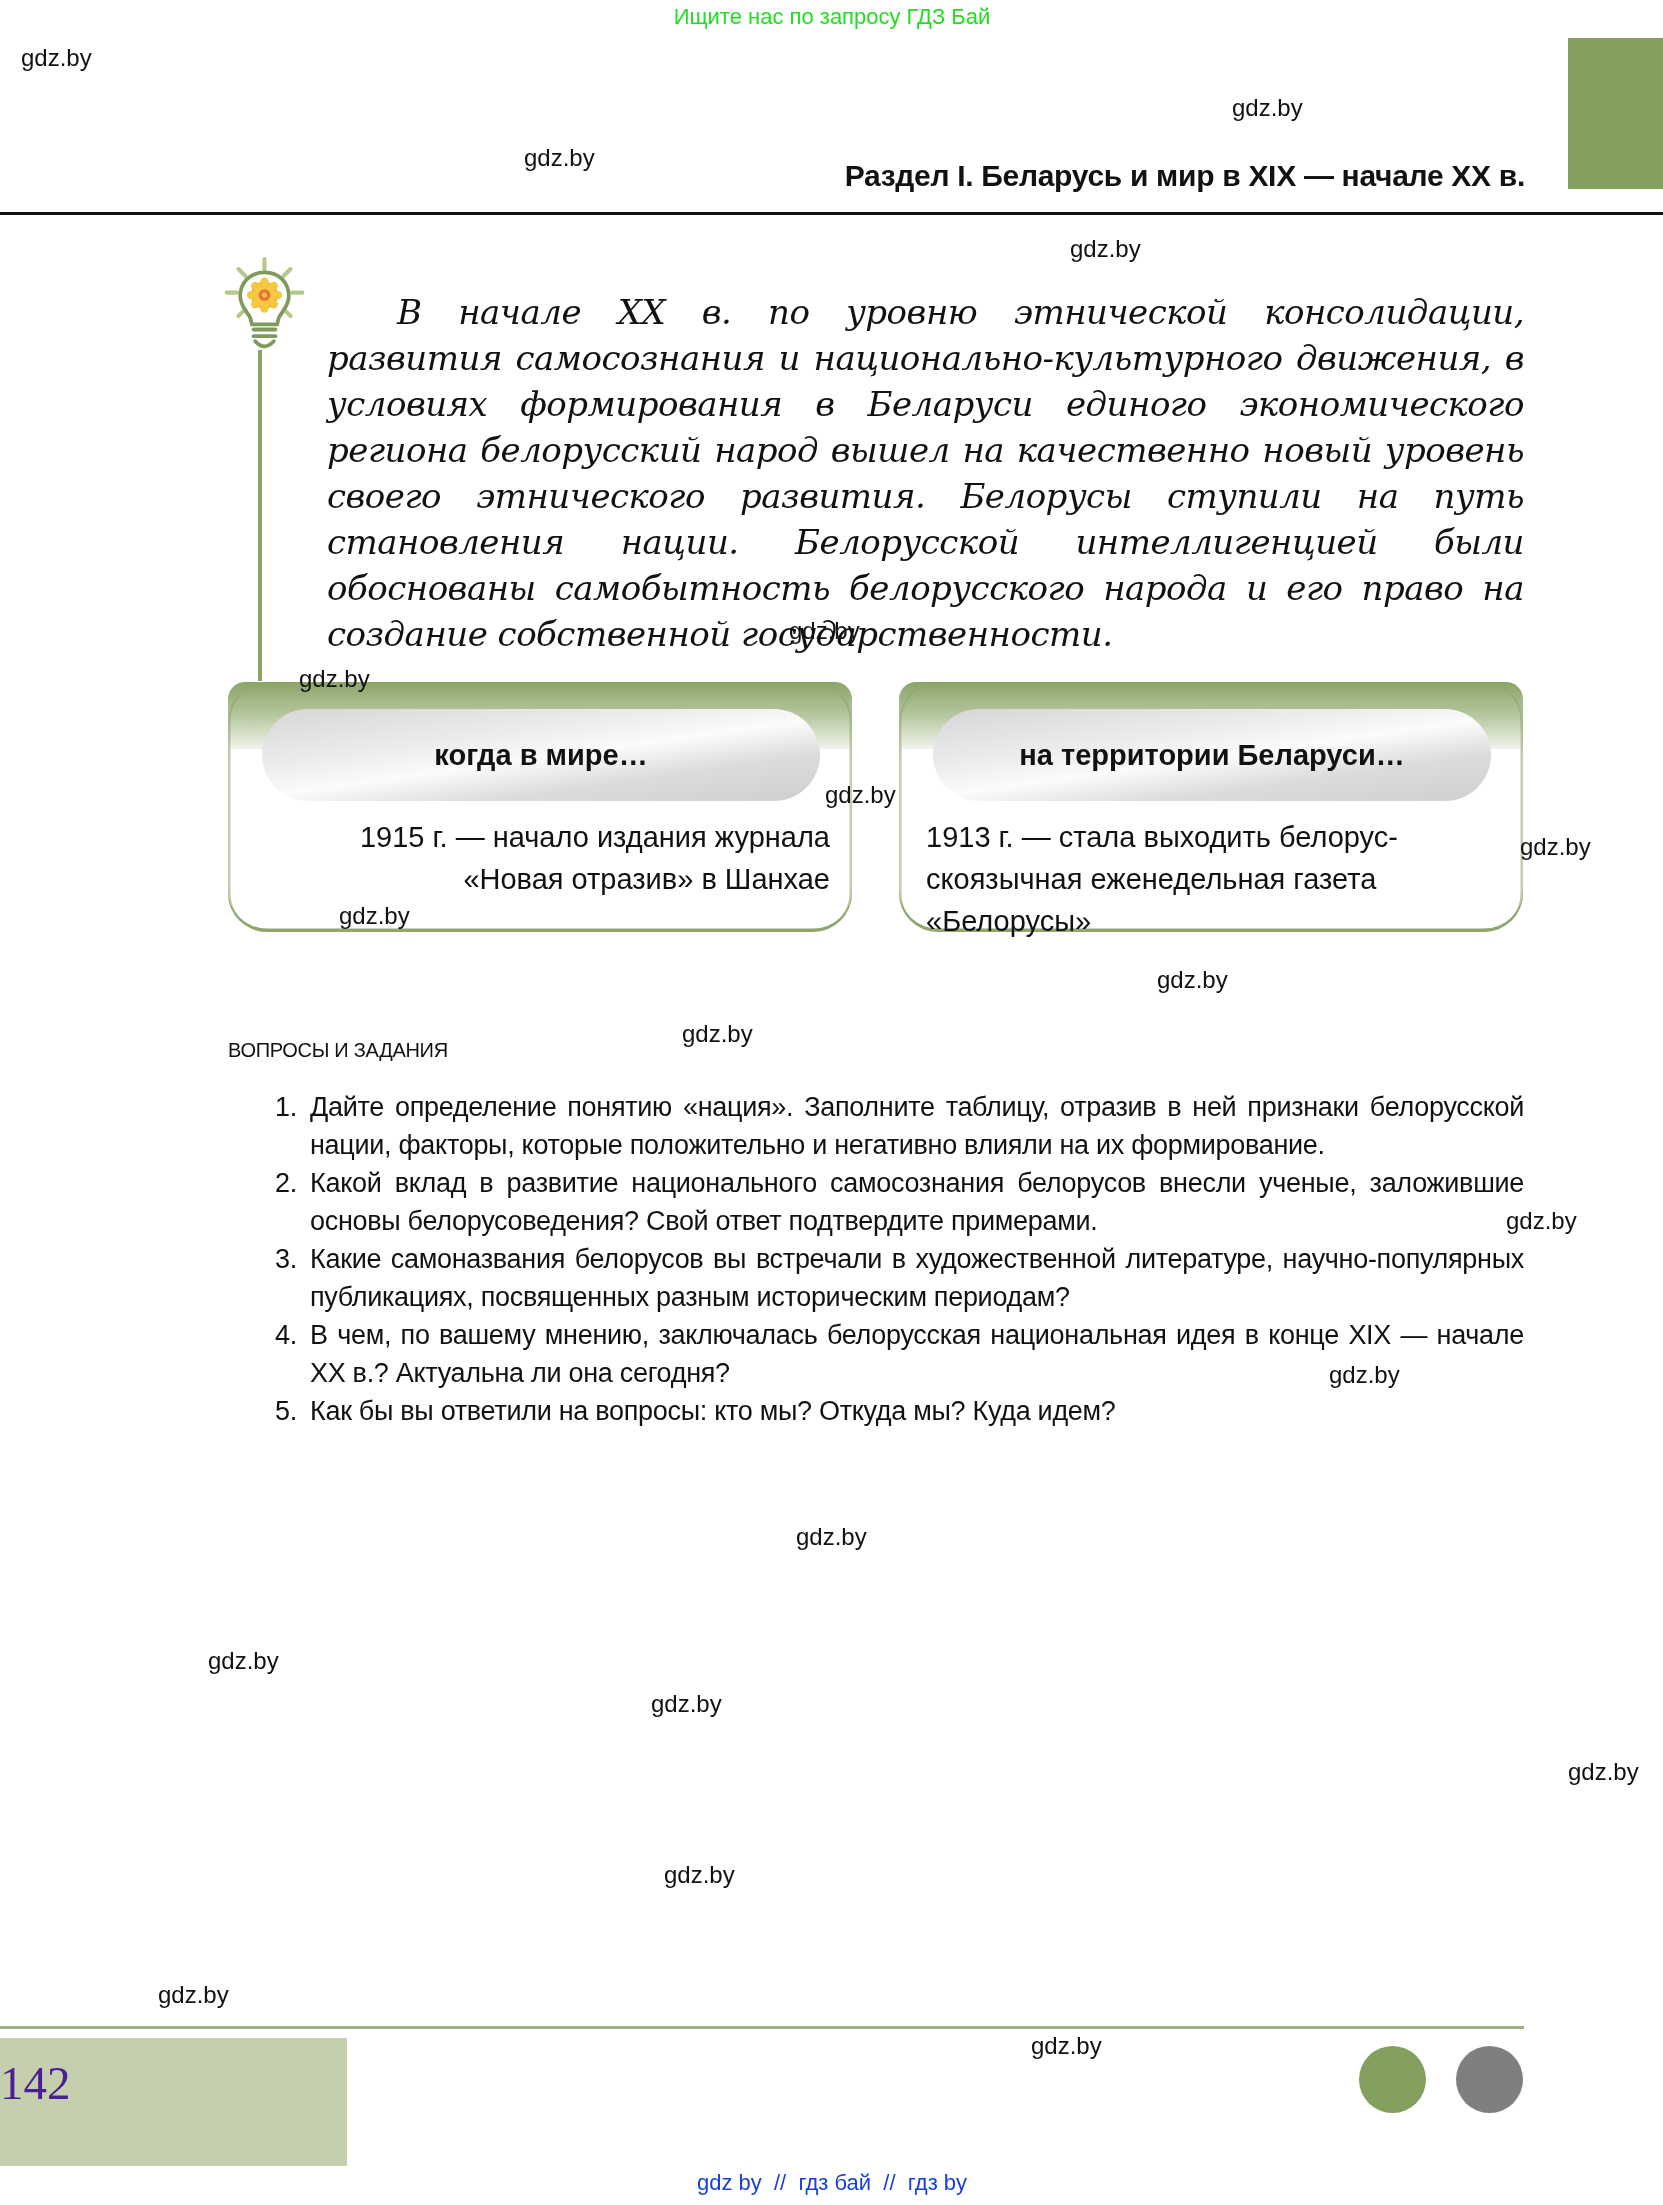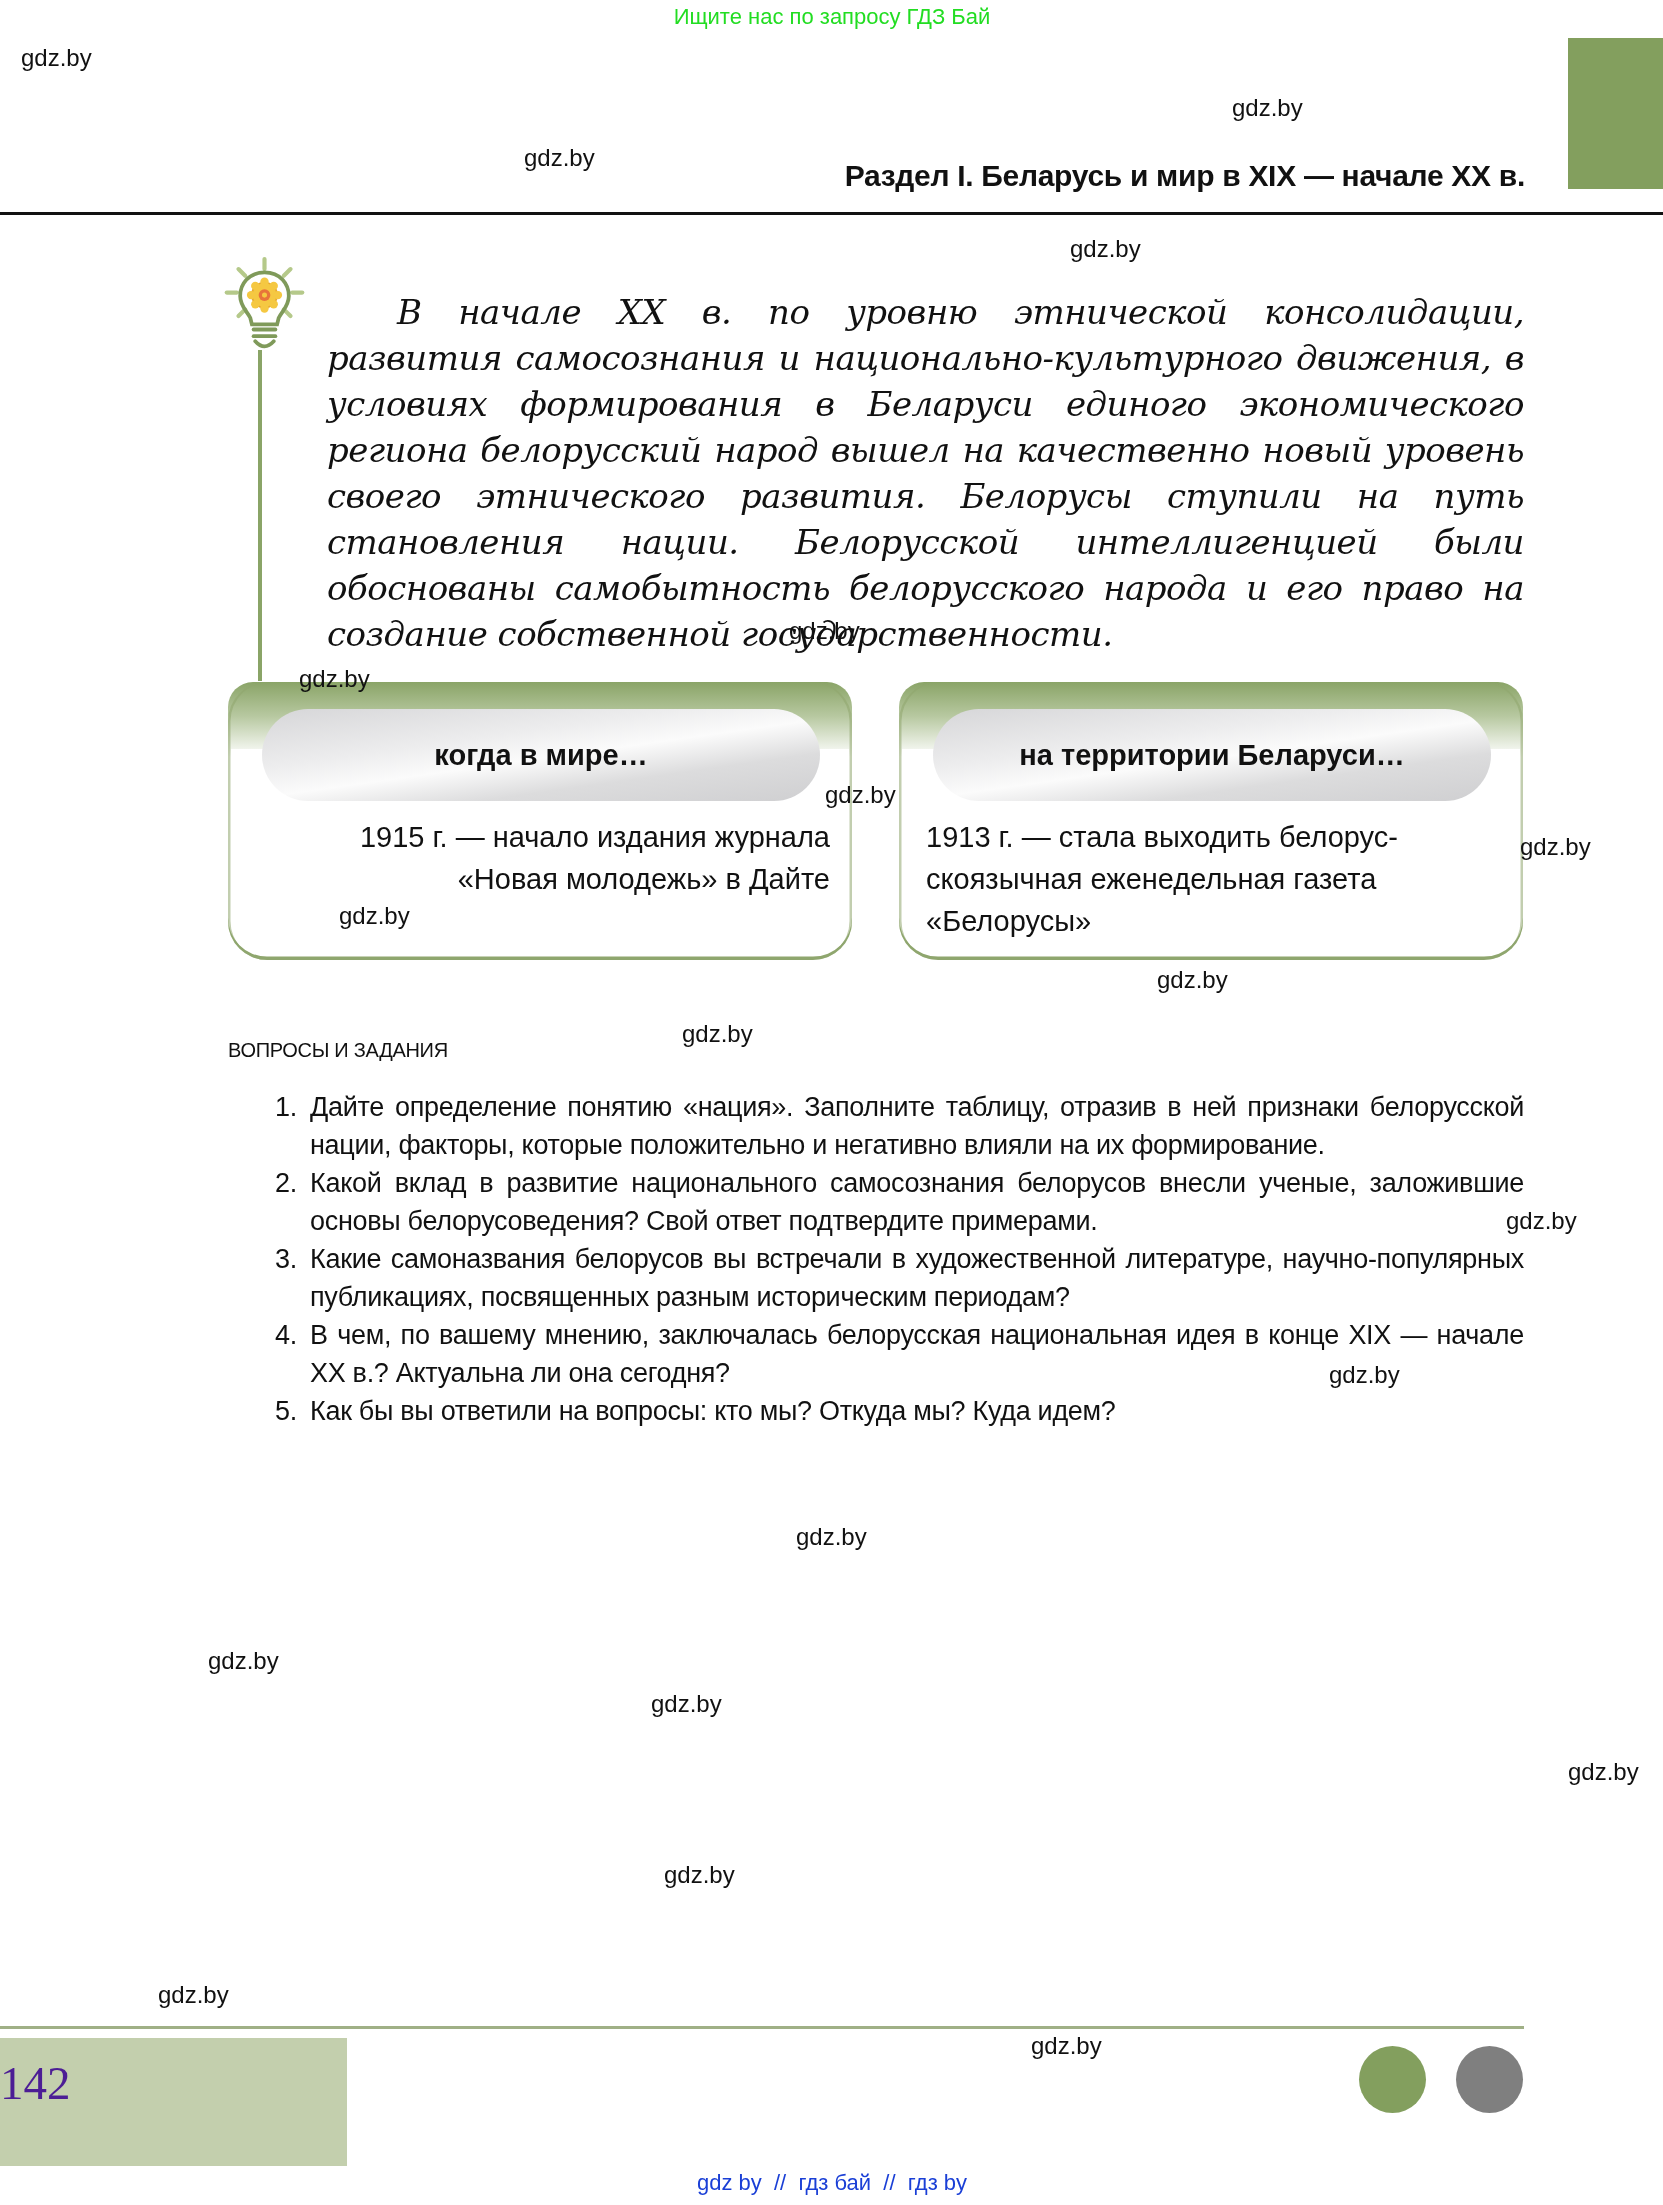--- a/index.html
+++ b/index.html
@@ -24,21 +24,21 @@
     
     .bulb { left: 220px; top: 254px; width: 89px; height: 99px; }
     .vline { left: 258px; top: 350px; width: 4.2px; height: 331px; background: #8aa467; }
 
     
     .intro { left: 327px; top: 250px; width: 1197px; font-family: "DejaVu Serif", "Liberation Serif", serif;
              font-style: italic; font-size: 34px; line-height: 46px; text-align: justify;
              text-indent: 70px; color: #111; letter-spacing: -0.5px; margin-top: 39px; }
 
     
-    .cbox { top: 682px; width: 624px; height: 278px; border-radius: 25px;
+    .cbox { top: 682px; width: 624px; height: 250px; border-radius: 17px;
             background: linear-gradient(to bottom, #8aa467 0px, #b7c8a0 34px, #ffffff 75px, #ffffff 100%);
             box-sizing: border-box; }
     .cbox-inner { position: absolute; left: 3.4px; right: 3.4px; top: 67px; bottom: 4.2px;
                   background: #fff; border-radius: 0 0 35px 35px; }
     .cbox-border { position: absolute; inset: 0; border-radius: 39px;
                    box-shadow: inset 0 -3.4px 0 #8fa66e, inset 2.5px 0 0 rgba(143,166,110,0.55), inset -2.5px 0 0 rgba(143,166,110,0.55); pointer-events: none; }
     .pill { position: absolute; left: 34px; right: 32px; top: 27px; height: 92px; border-radius: 46px;
             background: linear-gradient(172deg, #d6d6d8 0%, #ededee 35%, #fbfbfb 52%, #dcdcdd 72%, #cfcfd1 100%);
             display: flex; align-items: center; justify-content: center; }
     .pill span { font-size: 29px; font-weight: bold; color: #111; }
@@ -111,21 +111,21 @@
 <div class="abs intro">В начале XX в. по уровню этнической консолидации, развития самосознания и национально-культурного движения, в условиях формирования в Беларуси единого экономического региона белорусский народ вышел на качественно новый уровень своего этнического развития. Белорусы ступили на путь становления нации. Белорусской интеллигенцией были обоснованы самобытность белорусского народа и его право на создание собственной государственности.</div>
 
 <div class="abs cbox" style="left:228px;">
   <div class="cbox-inner"></div>
   <div class="cbox-border"></div>
   <div class="pill">
     <span>когда в мире…</span>
   </div>
   <div class="cbox-text right-align">
     <div>1915 г. — начало издания журнала</div>
-    <div>«Новая молодежь» в Дайте</div>
+    <div>«Новая отразив» в Шанхае</div>
   </div>
 </div>
 
 <div class="abs cbox" style="left:899px;">
   <div class="cbox-inner"></div>
   <div class="cbox-border"></div>
   <div class="pill">
     <span>на территории Беларуси…</span>
   </div>
   <div class="cbox-text" style="left:27px;">

